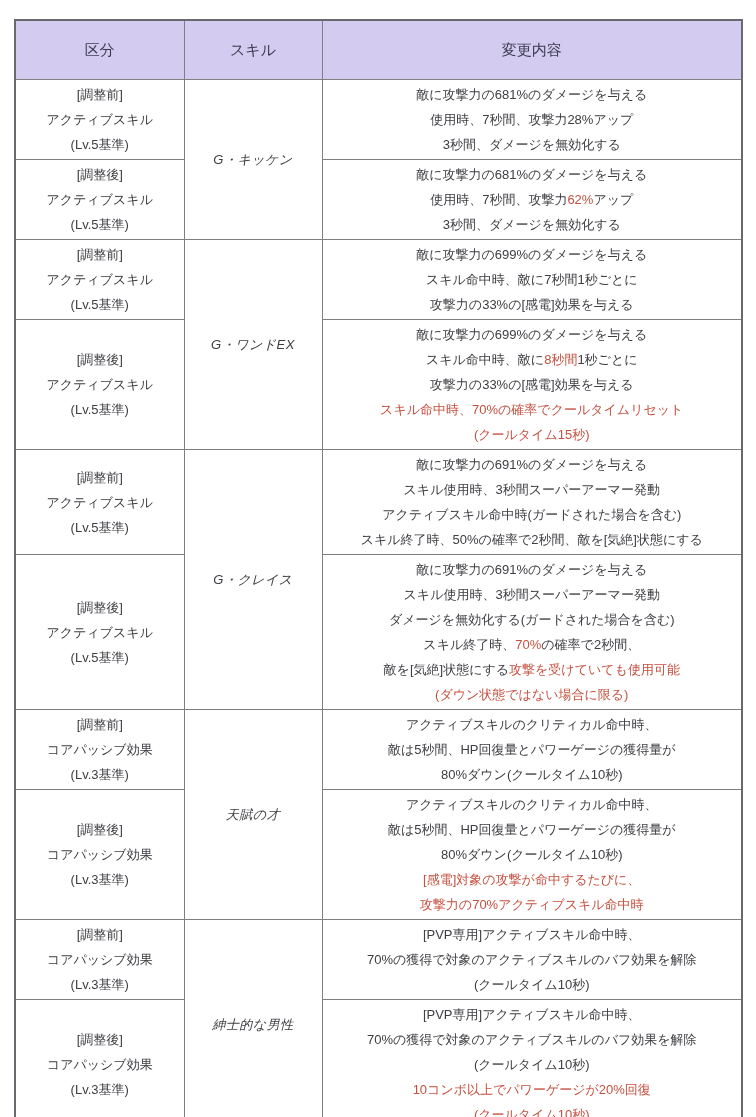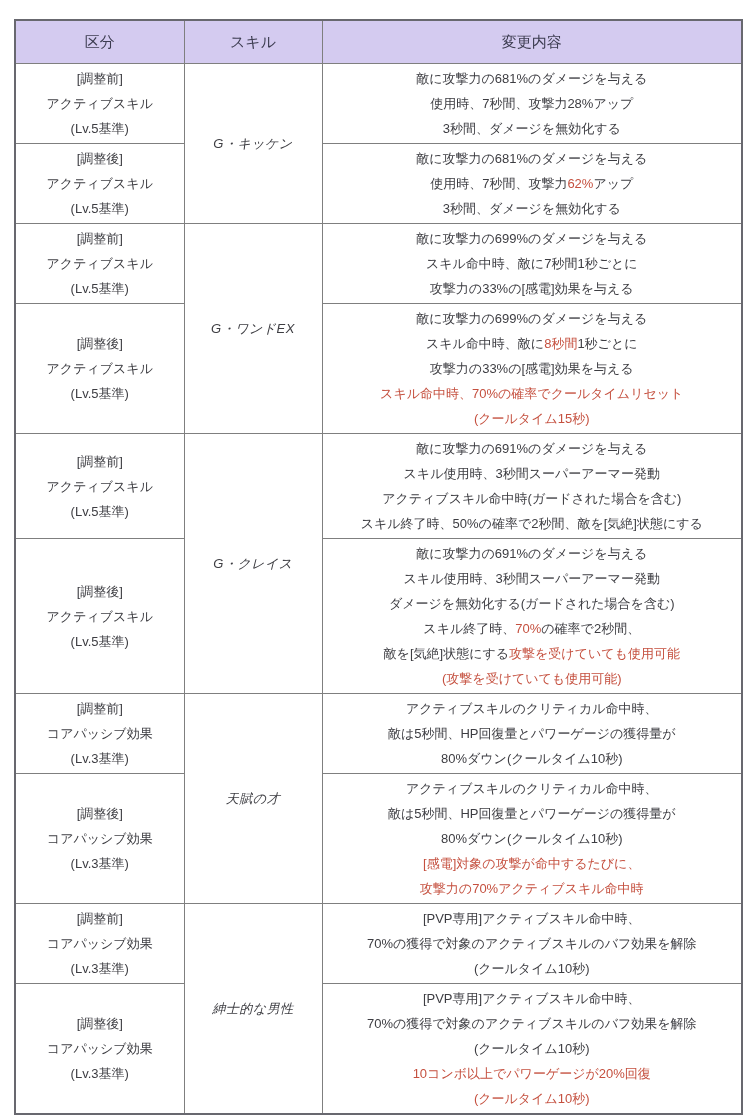--- a/index.html
+++ b/index.html
@@ -24,21 +24,21 @@
   table.adjust-table th,
   table.adjust-table td {
     border: 1px solid var(--border-inner, #7f7f7f);
   }
   table.adjust-table th {
     background: var(--header-bg, #d4cbf0);
     color: var(--header-text, #3c3c50);
     font-weight: normal;
     font-size: 15px;
     height: 26px;
-    padding: 8px;
+    padding: 16px;
     text-align: center;
   }
   table.adjust-table td {
     padding: 2px 3px;
     font-size: 13px;
     color: var(--body-text, #3d3d42);
     text-align: center;
     vertical-align: middle;
   }
   .line {
@@ -139,21 +139,21 @@
             <div class="line"><span>[調整後]</span></div>
             <div class="line"><span>アクティブスキル</span></div>
             <div class="line"><span>(Lv.5基準)</span></div>
           </td>
           <td>
             <div class="line"><span>敵に攻撃力の691%のダメージを与える</span></div>
             <div class="line"><span>スキル使用時、3秒間スーパーアーマー発動</span></div>
             <div class="line"><span>ダメージを無効化する(ガードされた場合を含む)</span></div>
             <div class="line"><span>スキル終了時、</span><span class="red">70%</span><span>の確率で2秒間、</span></div>
             <div class="line"><span>敵を[気絶]状態にする</span><span class="red">攻撃を受けていても使用可能</span></div>
-            <div class="line"><span class="red">(攻撃を受けていても使用可能)</span></div>
+            <div class="line"><span class="red">(ダウン状態ではない場合に限る)</span></div>
           </td>
         </tr>
         <tr>
           <td>
             <div class="line"><span>[調整前]</span></div>
             <div class="line"><span>コアパッシブ効果</span></div>
             <div class="line"><span>(Lv.3基準)</span></div>
           </td>
           <td class="skill-cell" rowspan="2">天賦の才</td>
           <td>

